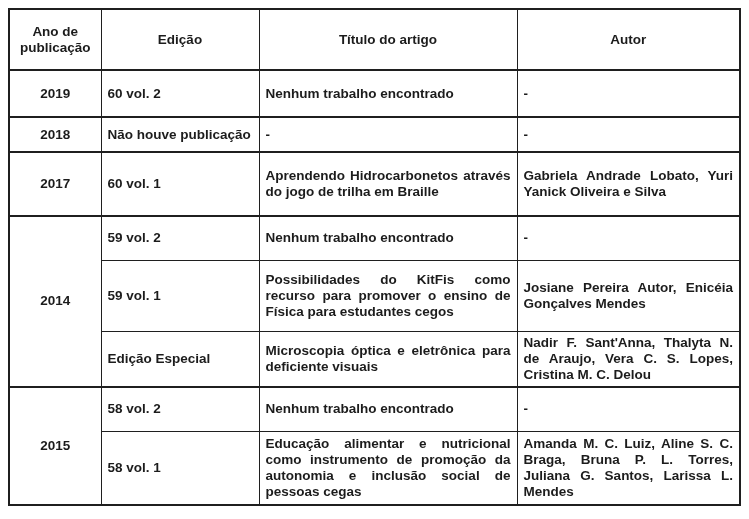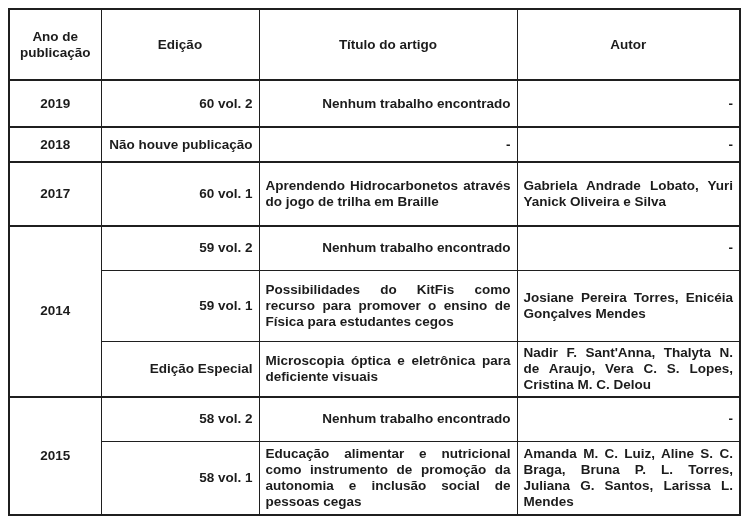--- a/index.html
+++ b/index.html
@@ -48,40 +48,40 @@
 
   .pub-table thead th {
     font-weight: bold;
     text-align: center;
     border-bottom-width: 2px;
   }
 
   
   tr.gs > td { border-top-width: 2px; }
 
-  .c  { text-align: right; }
+  .c  { text-align: left; }
   .j  { text-align: justify; text-justify: inter-word; margin-left: 36px; }
   .vt { vertical-align: top; padding-top: 4px; }
 
   .year-cell { text-align: center; font-size: 13.5px; }
 </style>
 </head>
 <body>
 
 <div class="page">
   <table class="pub-table">
     <colgroup>
       <col class="c-year">
         <col class="c-edition">
         <col class="c-title">
         <col class="c-author">
     </colgroup>
 
     <thead>
-      <tr style="height:71px;margin-left:10px;">
+      <tr style="height:61px;margin-left:10px;">
         <th>Ano de publicação</th>
         <th>Edição</th>
         <th>Título do artigo</th>
         <th>Autor</th>
       </tr>
     </thead>
 
     <tbody>
 
       <tr class="gs" style="height:47px;">
@@ -107,21 +107,21 @@
 
       <tr class="gs" style="height:44px;">
         <td class="year-cell" rowspan="3">2014</td>
         <td class="c">59 vol. 2</td>
         <td class="c">Nenhum trabalho encontrado</td>
         <td class="c vt">-</td>
       </tr>
       <tr style="height:71px;">
         <td class="c">59 vol. 1</td>
         <td class="j">Possibilidades do KitFis como recurso para promover o ensino de Física para estudantes cegos</td>
-        <td class="j">Josiane Pereira Torres, Enicéia Gonçalves Mendes</td>
+        <td class="j">Josiane Pereira Autor, Enicéia Gonçalves Mendes</td>
       </tr>
       <tr style="height:54px;">
         <td class="c">Edição Especial</td>
         <td class="j">Microscopia óptica e eletrônica para deficiente visuais</td>
         <td class="j vt">Nadir F. Sant'Anna, Thalyta N. de Araujo, Vera C. S. Lopes, Cristina M. C. Delou</td>
       </tr>
 
       <tr class="gs" style="height:45px;">
         <td class="year-cell" rowspan="2">2015</td>
         <td class="c">58 vol. 2</td>

